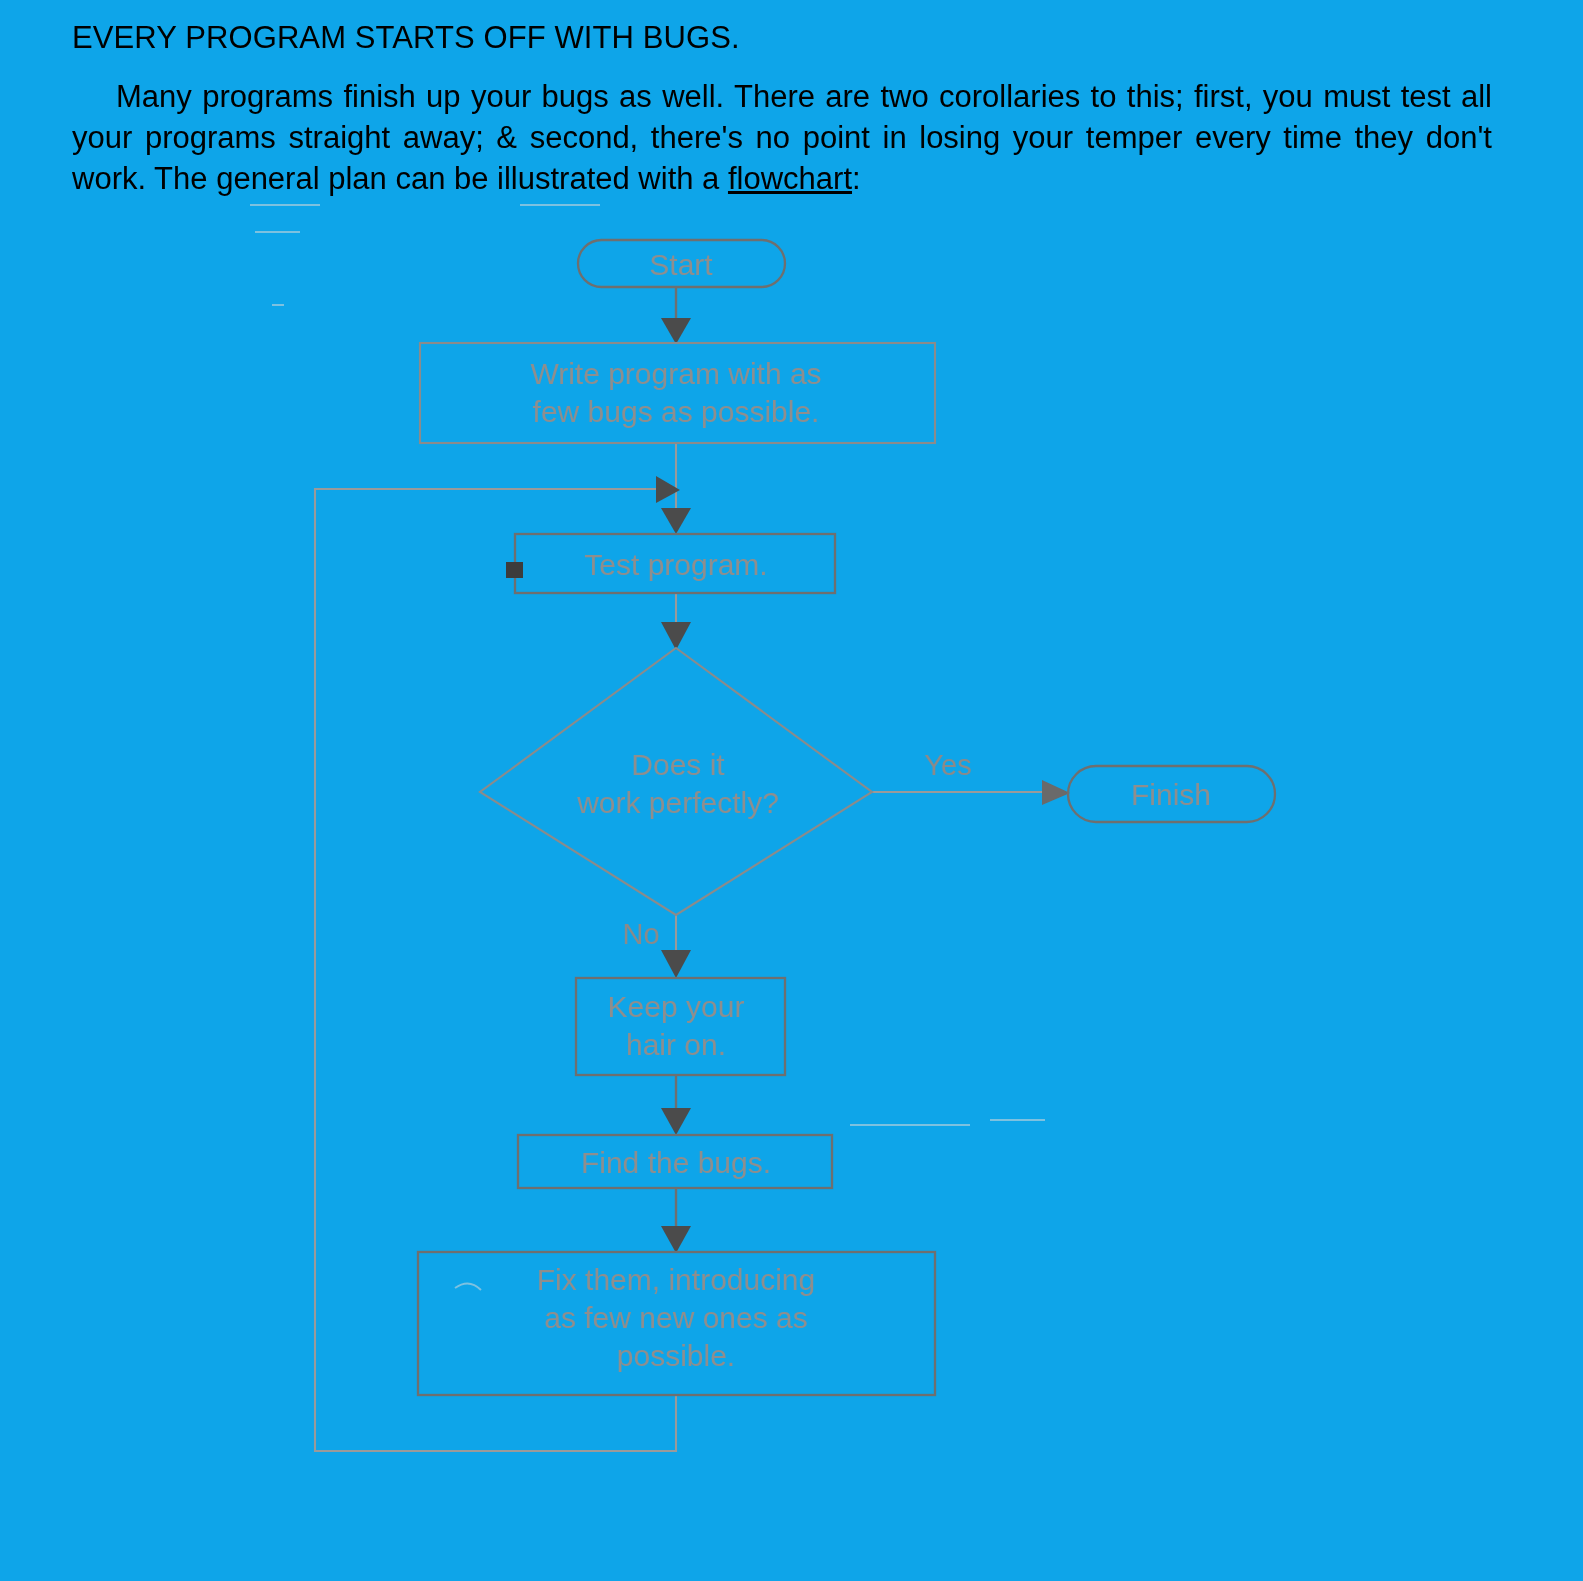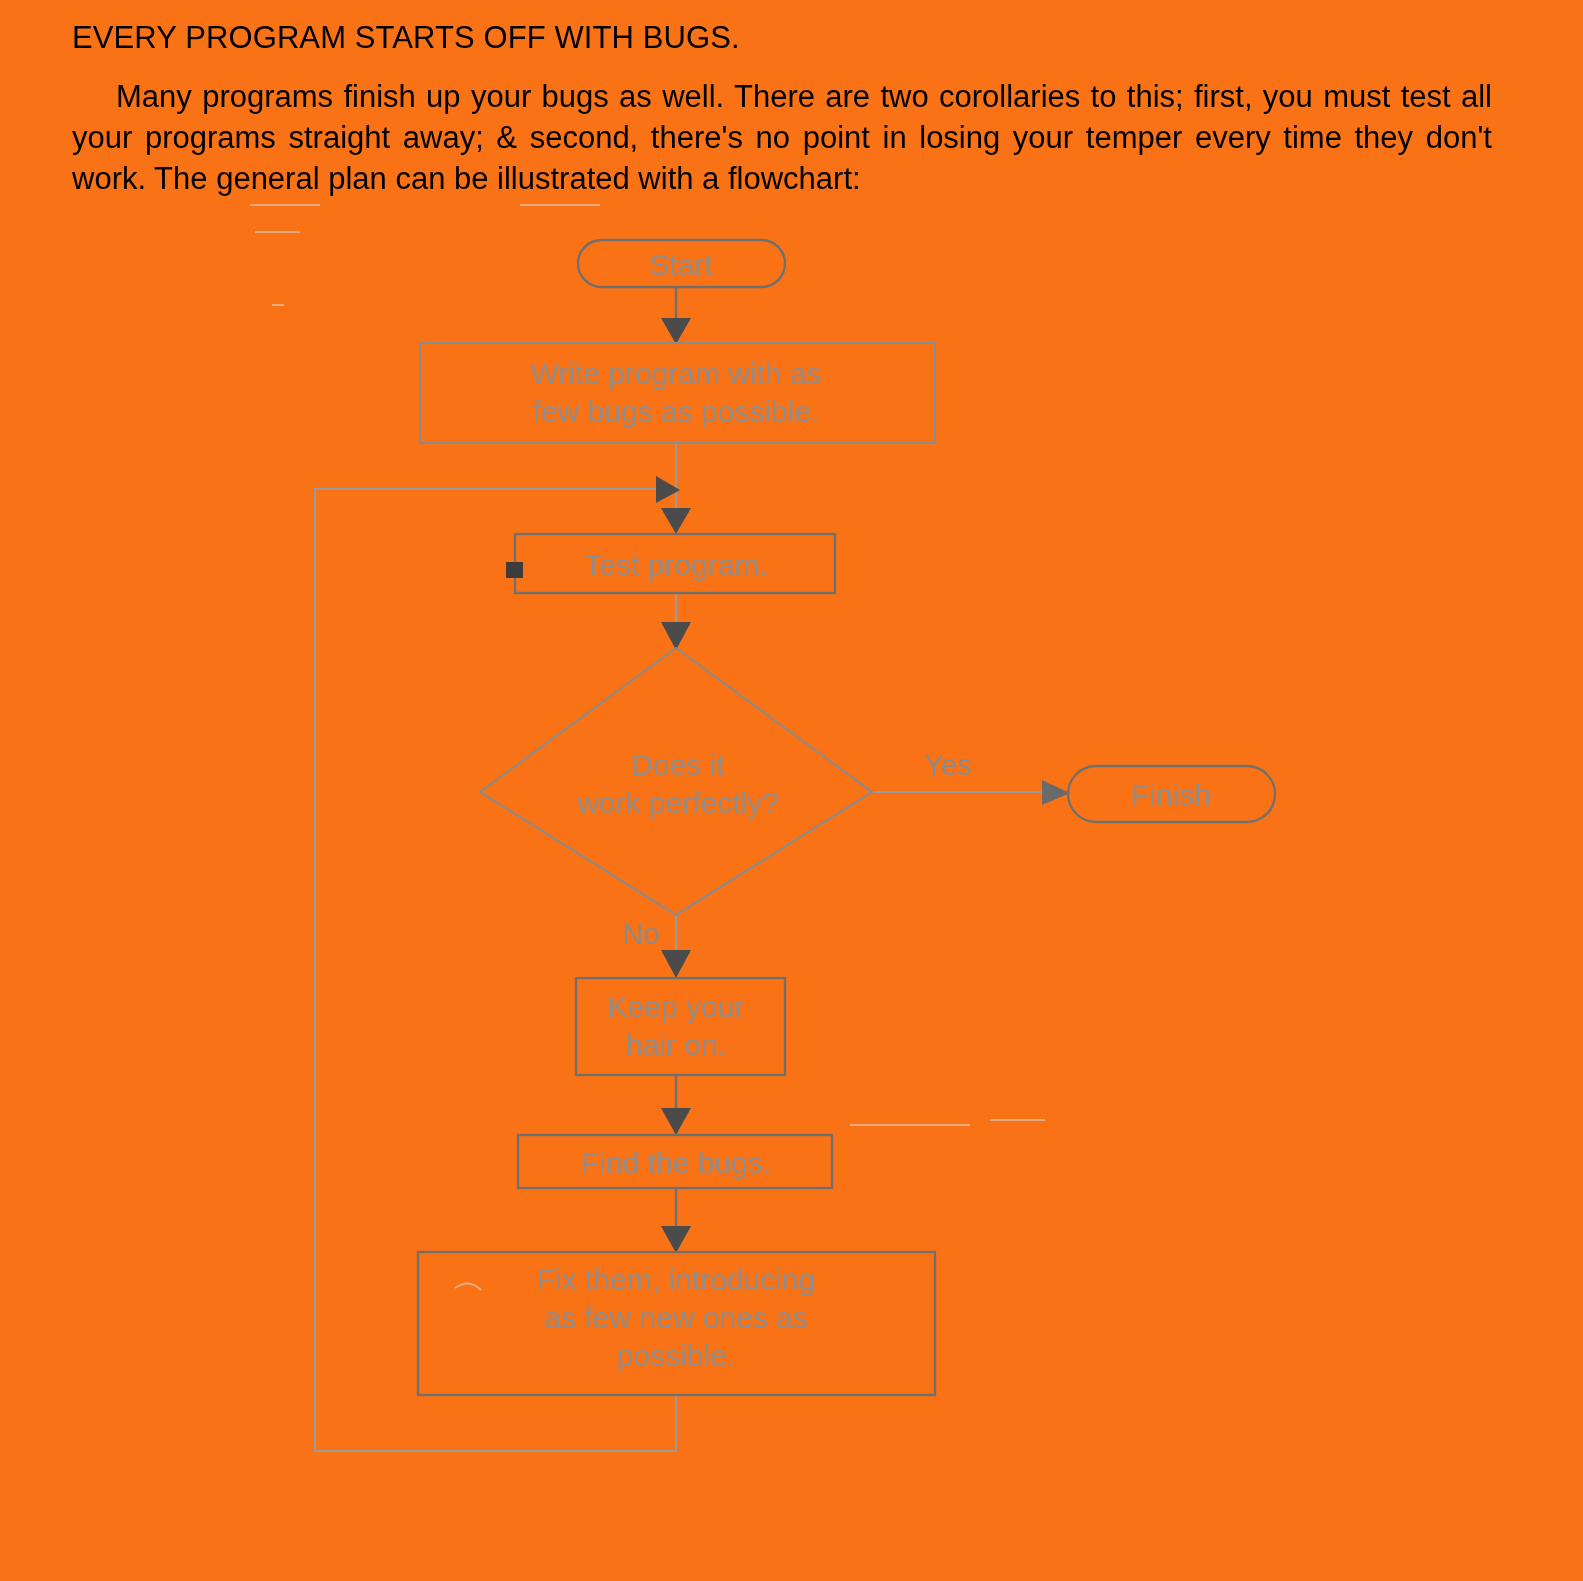--- a/index.html
+++ b/index.html
@@ -10,21 +10,21 @@
   body {
     width: 1583px;
     height: 1581px;
     position: relative;
     font-family: "Liberation Sans", sans-serif;
     overflow: hidden;
   }
   #page {
     position: absolute;
     inset: 0;
-    background: #f97316;
+    background: #0ea5e9;
   }
   .prose {
     position: absolute;
     left: 72px;
     top: 18px;
     width: 1420px;
     color: #000000;
   }
   .heading {
     font-size: 31px;
@@ -36,21 +36,21 @@
   }
   .para {
     font-size: 31px;
     line-height: 41px;
     margin: 0;
     text-align: justify;
     text-justify: inter-word;
     color: #000000;
   }
   .para .indent { display: inline-block; width: 44px; }
-  .para .u { }
+  .para .u { text-decoration: underline; }
 
   #flow {
     position: absolute;
     left: 0;
     top: 0;
     width: 1583px;
     height: 1581px;
   }
   svg text {
     font-family: "Liberation Sans", sans-serif;

